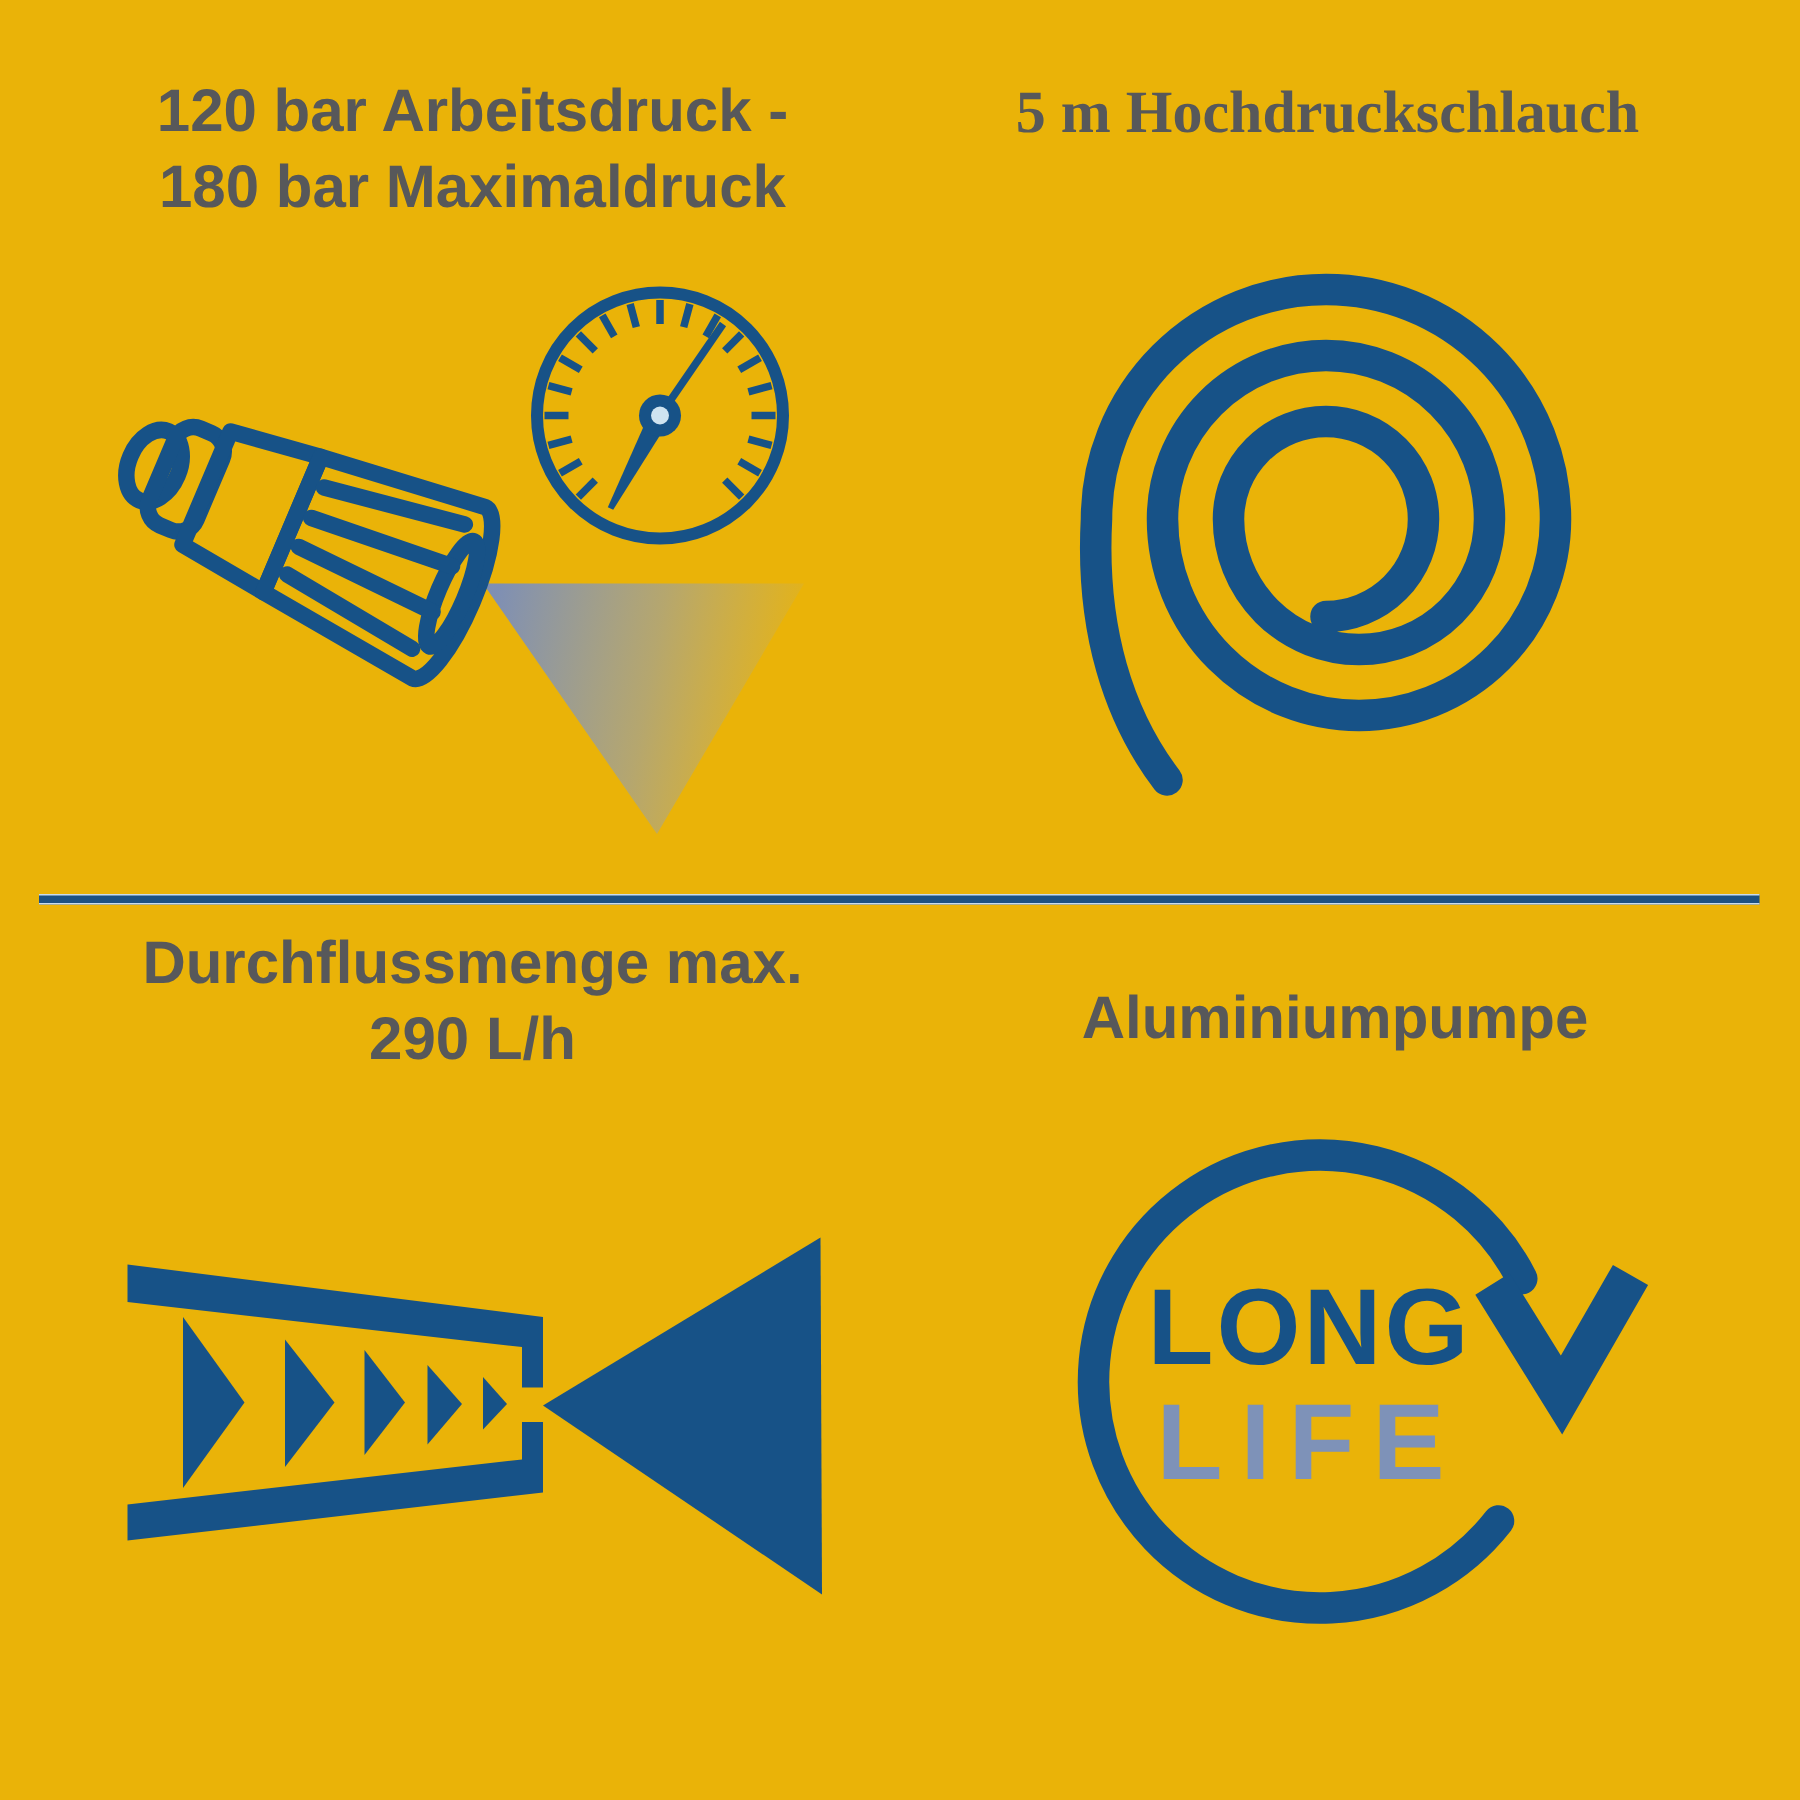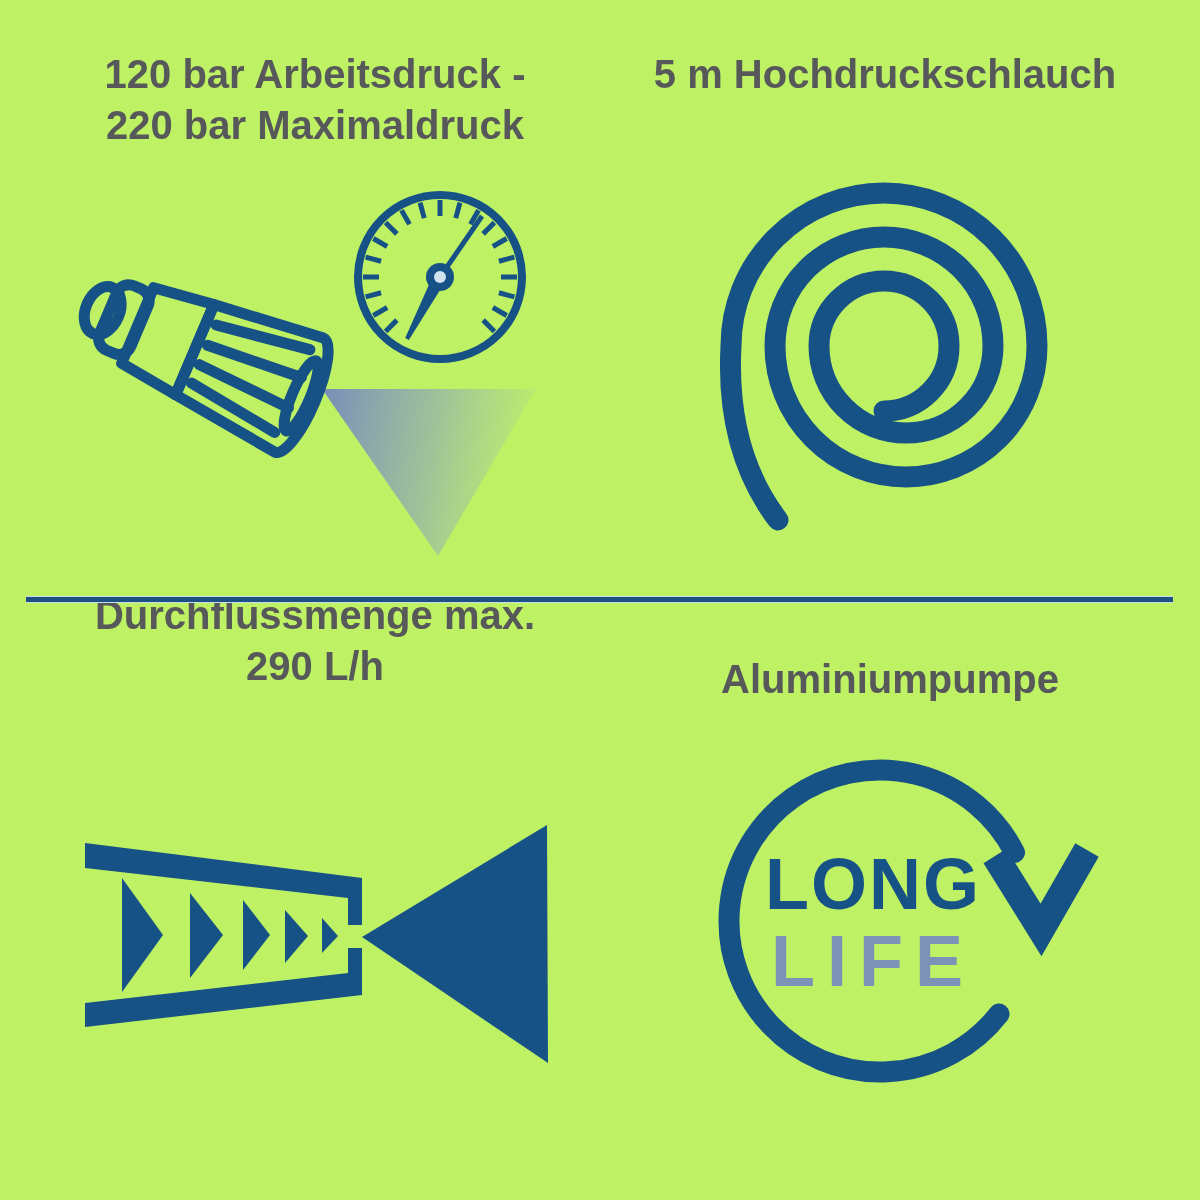--- a/index.html
+++ b/index.html
@@ -1,19 +1,19 @@
 <!DOCTYPE html>
 <html><head>
 <meta charset="utf-8">
 <style>
   html,body{margin:0;padding:0;background:#ebebeb;}
   .canvas{
     position:relative;
     width:1200px;height:1200px;
-    background:#bef264;
+    background:#eab308;
     overflow:hidden;
     font-family:"Liberation Sans", sans-serif;
   }
   .caption{
     position:absolute;
     text-align:center;
     font-weight:bold;
     font-size:40px;
     line-height:51px;
     color:#57585a;
@@ -31,28 +31,28 @@
   }
   svg{position:absolute;left:0;top:0;}
 </style>
 </head>
 <body>
 
 <div class="canvas">
 
   <div class="caption" style="left:35px;top:49px;width:560px;">
     <span>120 bar Arbeitsdruck -</span>
-    <span>220 bar Maximaldruck</span>
+    <span>180 bar Maximaldruck</span>
   </div>
 
-  <div class="caption" style="left:605px;top:49px;width:560px;">
+  <div class="caption" style="left:605px;top:49px;width:560px;font-family:Liberation Serif, serif;">
     <span>5 m Hochdruckschlauch</span>
   </div>
 
-  <div class="caption" style="left:35px;top:590px;width:560px;">
+  <div class="caption" style="left:35px;top:617px;width:560px;">
     <span>Durchflussmenge max.</span>
     <span>290 L/h</span>
   </div>
 
   <div class="caption" style="left:615px;top:626px;width:550px;margin-top:28px;">
     <span>Aluminiumpumpe</span>
   </div>
 
   <div class="divider"></div>
 

